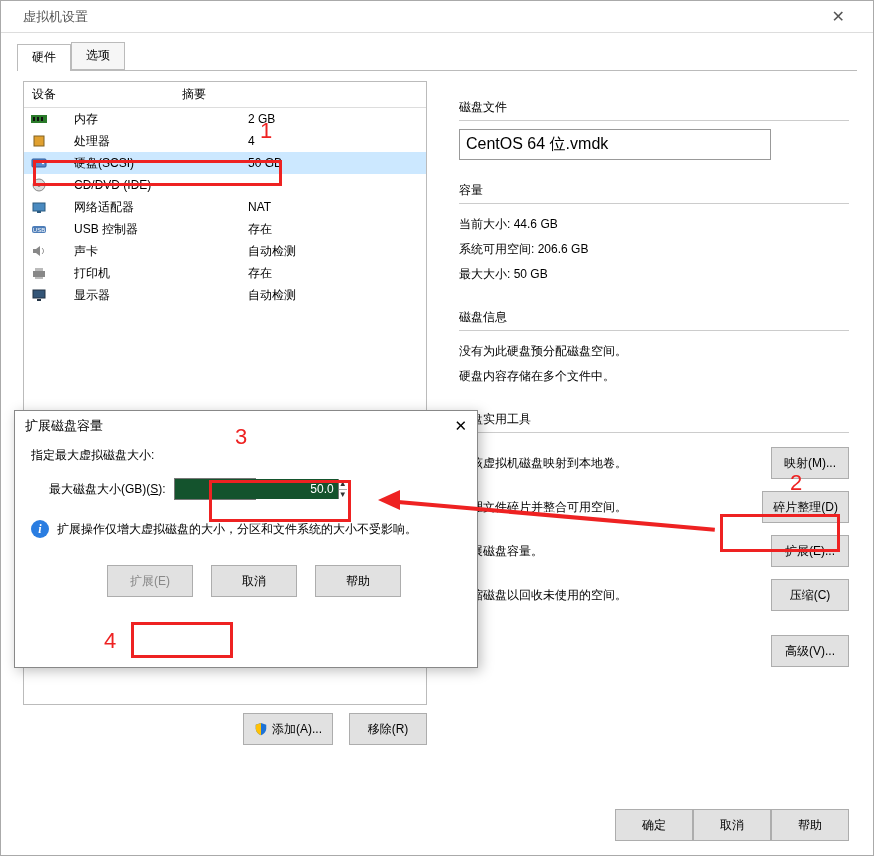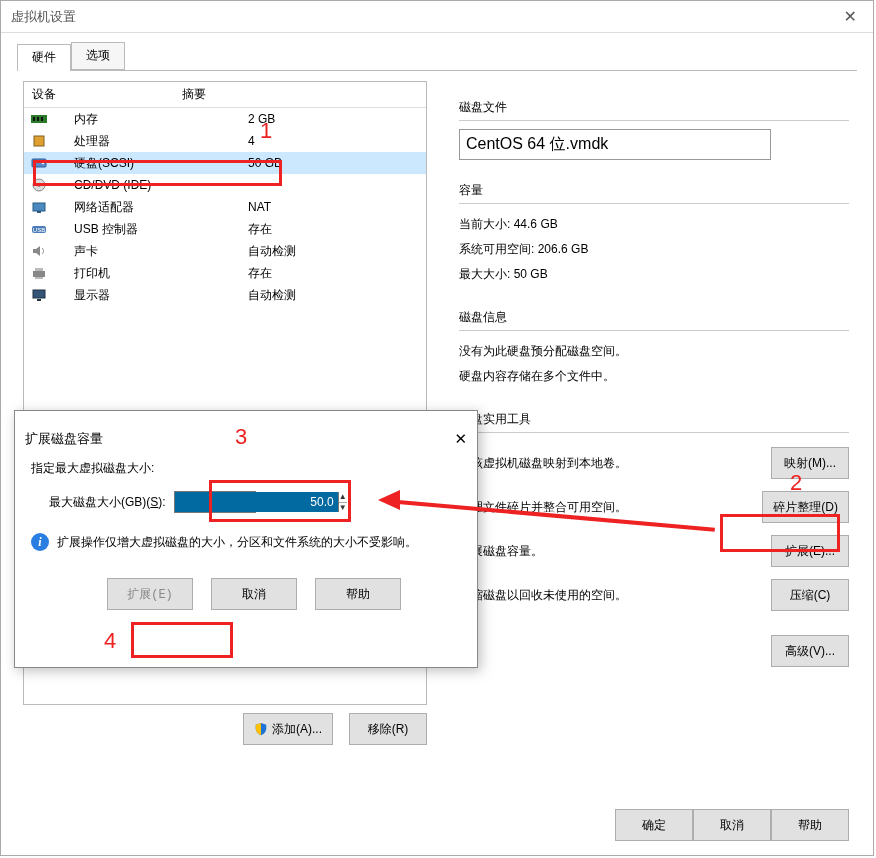--- a/index.html
+++ b/index.html
@@ -18,21 +18,21 @@
     border: 1px solid #aaa;
     width: 874px;
     height: 856px;
     position: relative;
     background: #fff;
   }
   .titlebar {
     height: 32px;
     display: flex;
     align-items: center;
-    padding: 0 10px;
+    padding: 0 22px;
     border-bottom: 1px solid #ddd;
     background: #fff;
     justify-content: space-between;
   }
   .titlebar .title { font-size: 13px; color: #555; }
   .close-x { font-size: 16px; color: #555; padding: 0 6px; cursor: default;}
   .content {
     padding: 12px 16px 0 16px;
     display: flex;
     flex-direction: column;
@@ -161,37 +161,36 @@
     width:464px;
     height:258px;
     background:#fff;
     border:1px solid #888;
     box-shadow:3px 3px 12px rgba(0,0,0,0.25);
   }
   .popup .p-title {
     display:flex;justify-content:space-between;align-items:center;
     padding:6px 10px 8px 10px;
     font-size:13px;
-    margin-top:13px;
   }
   .popup .p-body { padding: 4px 0 0 16px; }
   .popup .p-row {
     display:flex;align-items:center;
     margin: 14px 0 0 18px;
   }
   .popup label { font-size:12px; }
   .num-input {
     width:82px; height:22px;
     border:1px solid #777;
     display:inline-flex;
     margin-left:8px;
   }
   .num-input input {
     flex:1; border:none; padding:0 4px;
-    background:#0369a1; color:#fff;
+    background:#14532d; color:#fff;
     font-size:12px; text-align:right;
   }
   .num-input input::selection { background:#0a5adf; color:#fff; }
   .spin {
     width:16px; display:flex; flex-direction:column;
     border-left:1px solid #777;
   }
   .spin div {
     flex:1; display:flex; align-items:center; justify-content:center;
     font-size:8px; color:#333; border-bottom:1px solid #aaa;
@@ -202,21 +201,21 @@
     width:18px;height:18px;border-radius:50%;
     background:#2a7de1;color:#fff;
     display:flex;align-items:center;justify-content:center;
     font-weight:bold;font-size:12px;margin-right:8px;
     font-style: italic; font-family: Georgia, serif;
   }
   .popup .p-buttons {
     display:flex; gap:18px; justify-content:center;
     margin-top:26px;
   }
-  .popup .p-buttons .win-btn { min-width:86px;font-family:Liberation Mono, monospace; }
+  .popup .p-buttons .win-btn { min-width:86px; }
   .adv-row { display:flex; justify-content:flex-end; padding: 18px 0 0 0;}
   .add-remove-row {
     display:flex; justify-content:flex-end; gap:16px;
     padding: 10px 0 4px 0;
     margin-top: -2px;
   }
   .right-bottom-spacer { height: 4px;}
   .grey-disabled { color:#888;}
   .underline-char { text-decoration: underline; }
 </style>

